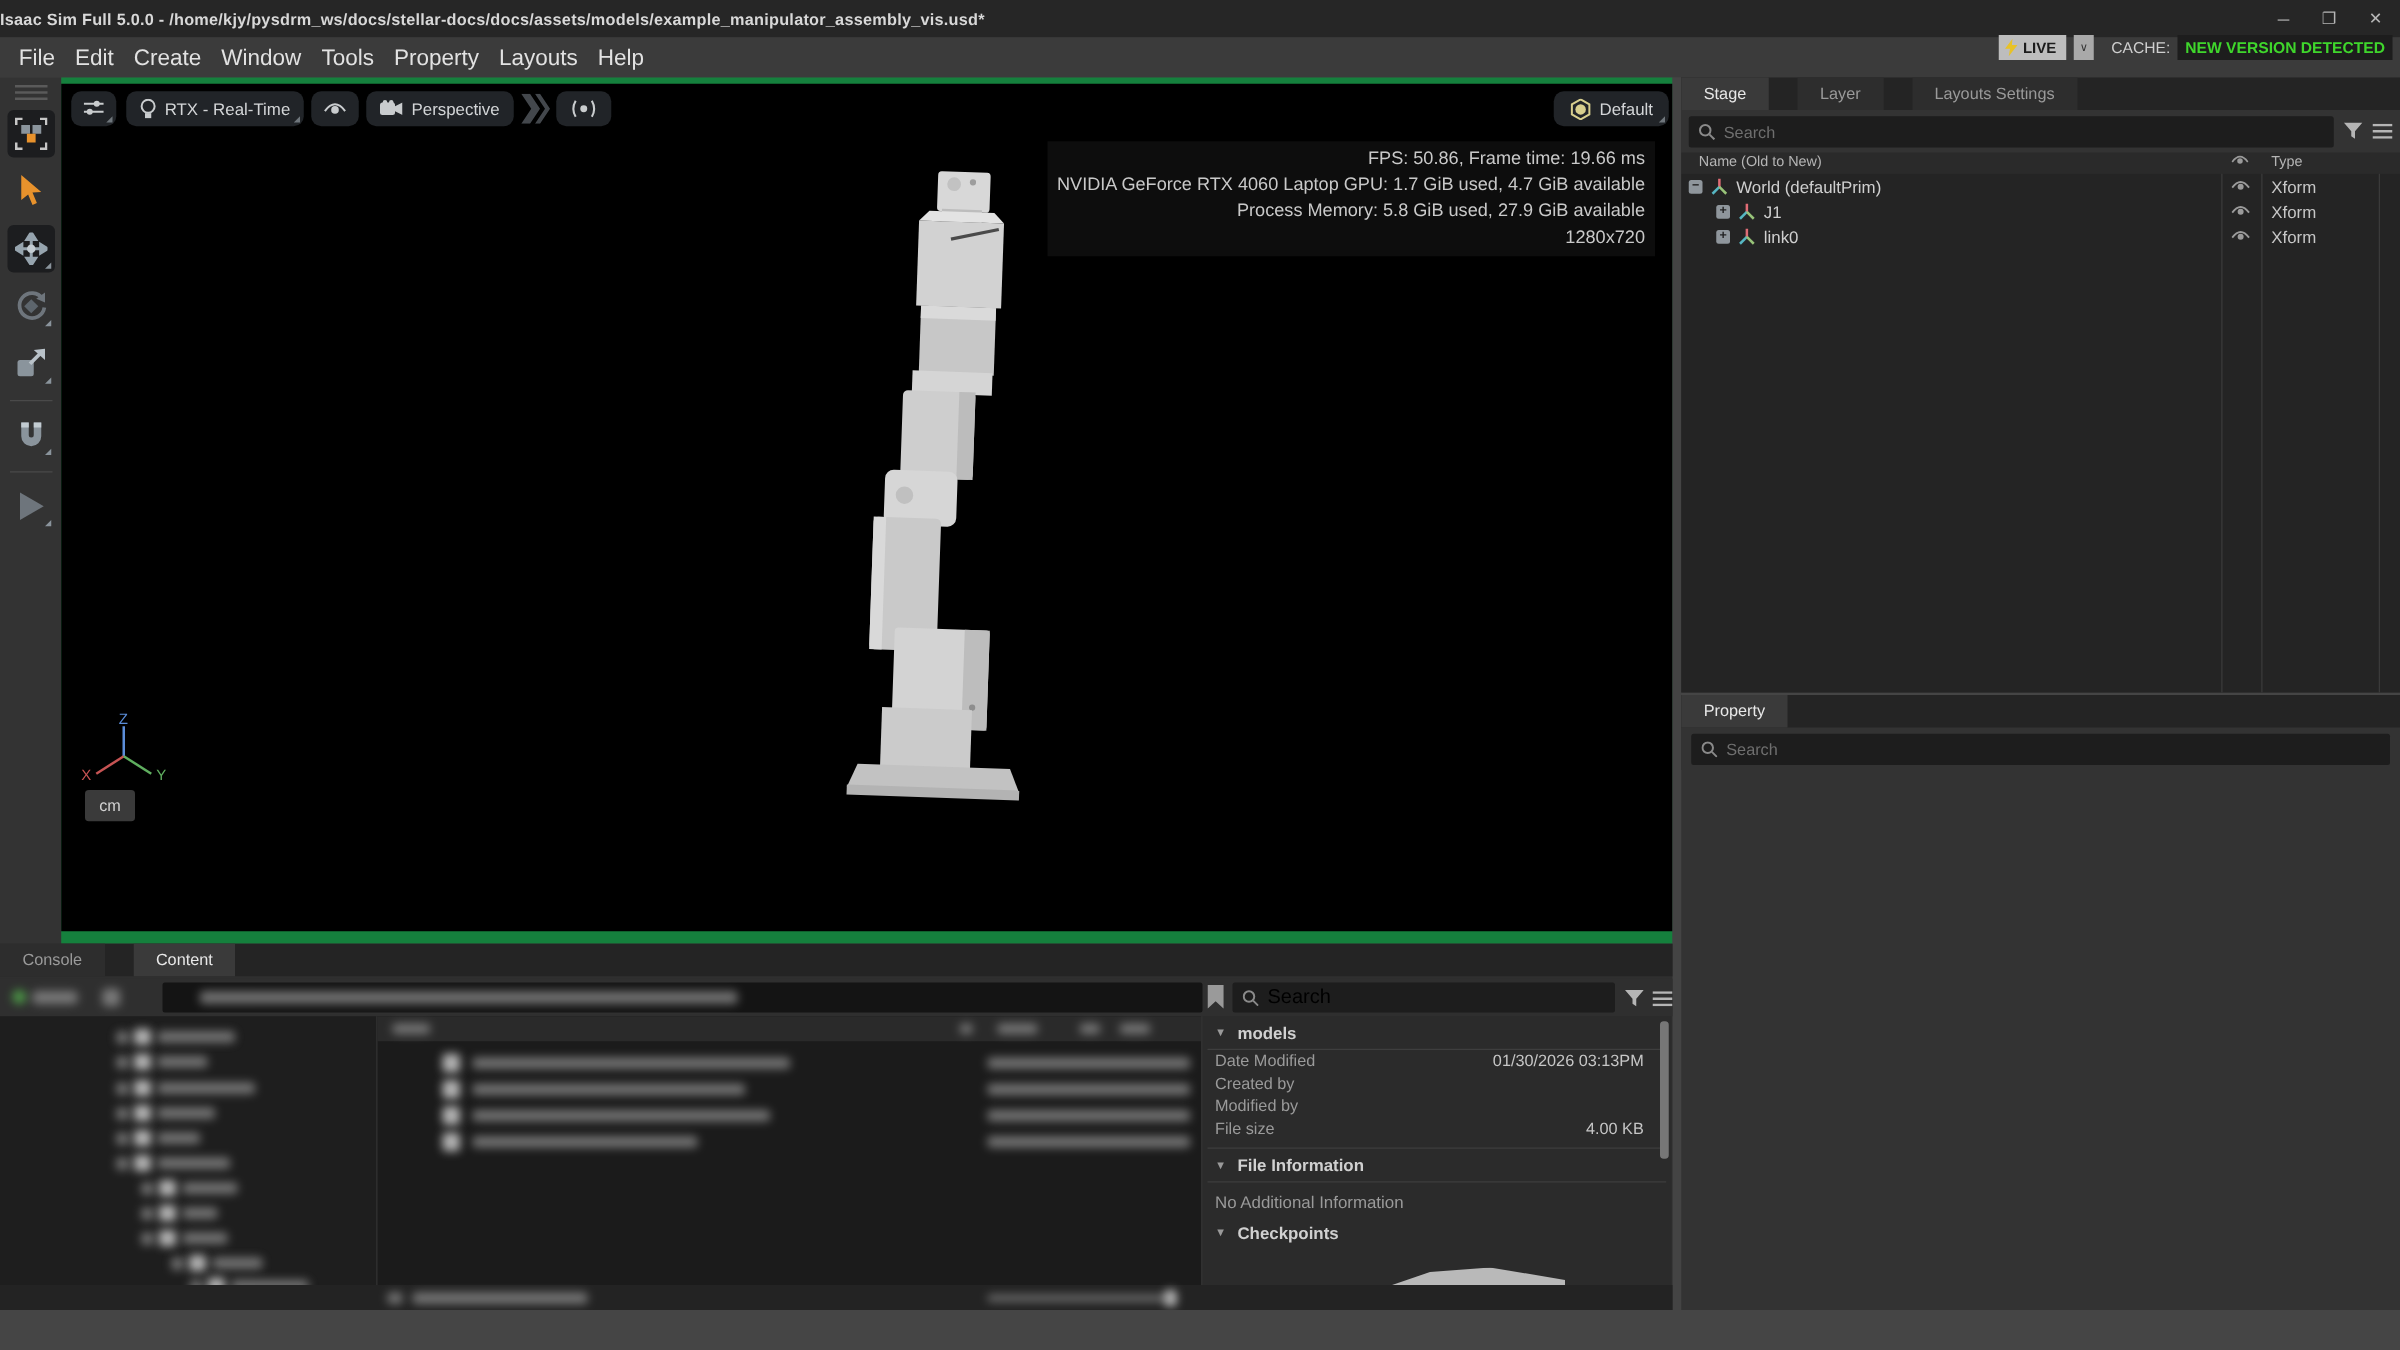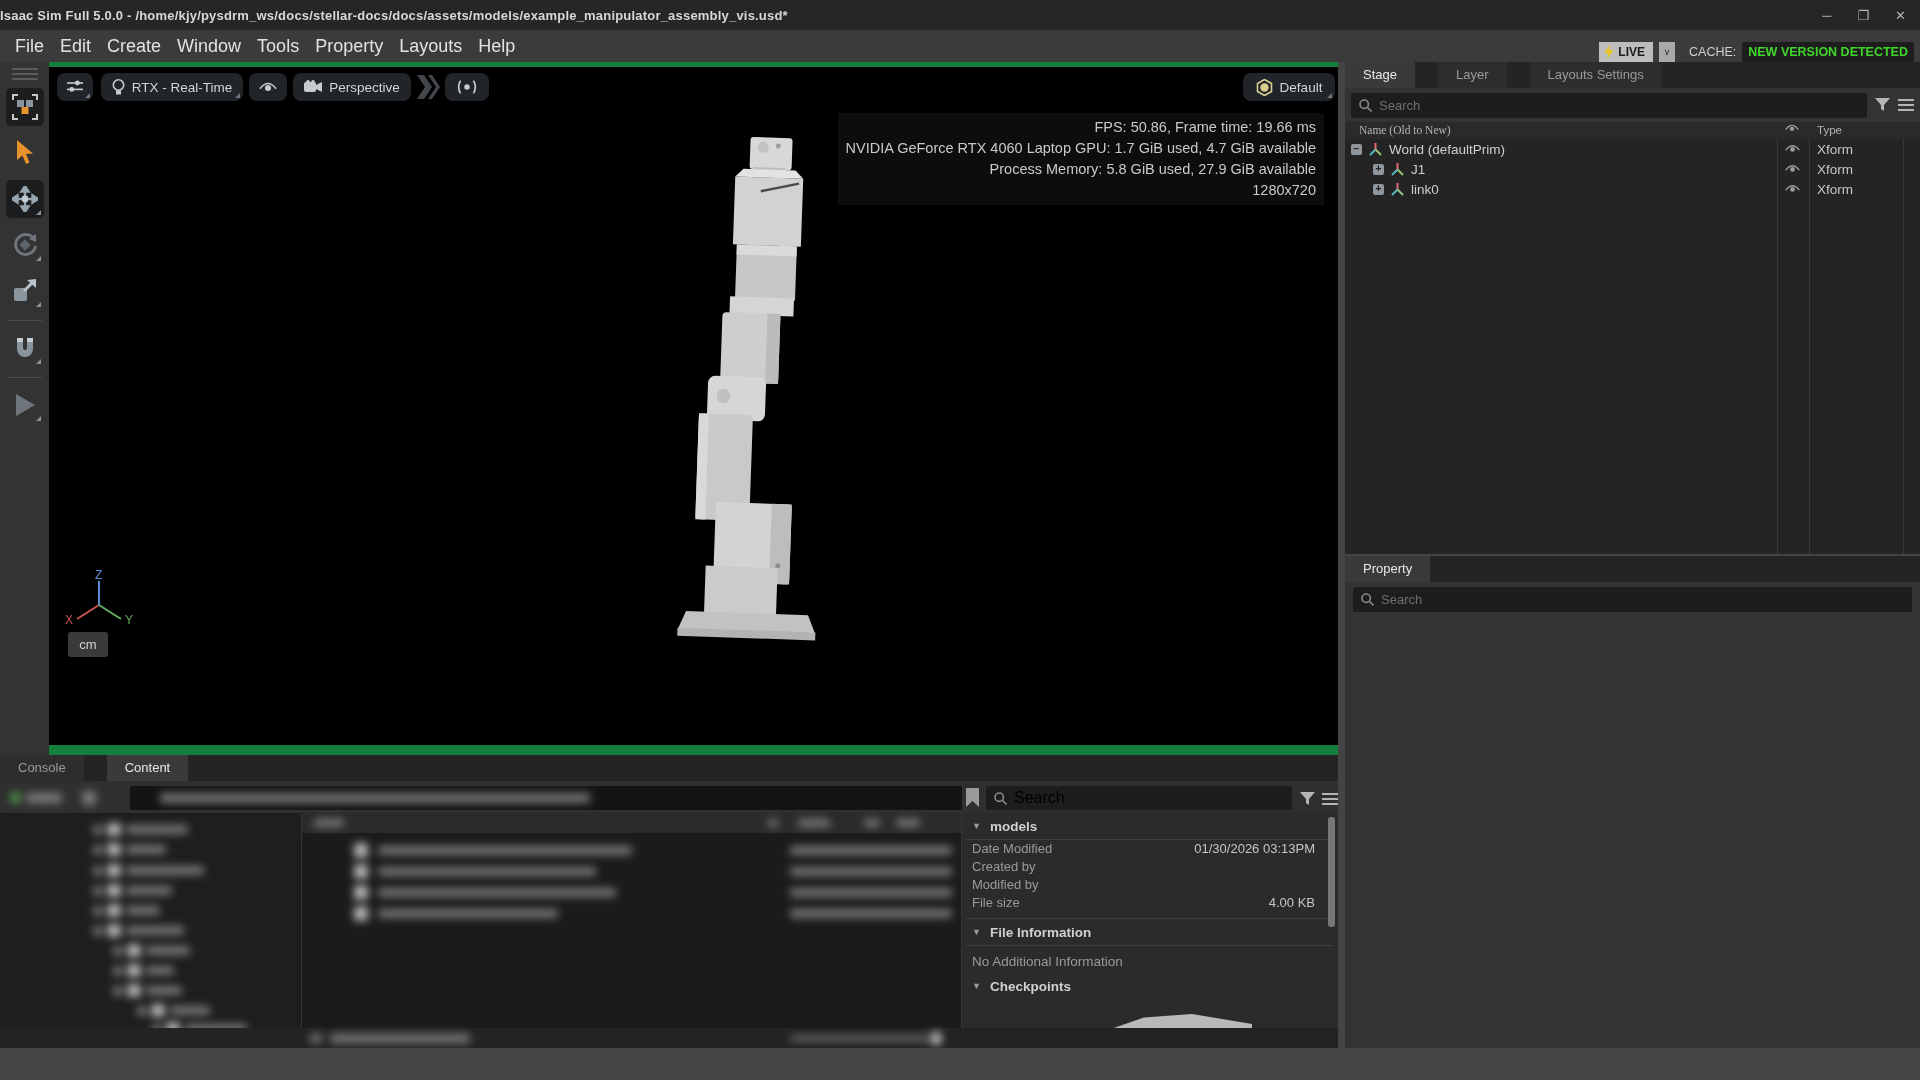--- a/index.html
+++ b/index.html
@@ -12,21 +12,21 @@
     display:flex; align-items:center; justify-content:flex-start; }
   .title-bar .wtitle { color:#d8d8d8; font-size:13px; font-weight:700; letter-spacing:.2px; }
   .win-controls { position:absolute; right:14px; top:0; height:30px; display:flex; gap:26px; align-items:center; }
   .win-controls span { color:#b5b5b5; font-size:13px; cursor:default; }
 
   
   .menu-bar { position:absolute; left:0; top:30px; width:1920px; height:32px; background:#3b3b3b;
     display:flex; align-items:center; }
   .menus { display:flex; gap:2px; padding-left:8px; }
   .menus .menu-item { color:#e2e2e2; font-size:18px; padding:4px 7px; }
-  .menu-right { position:absolute; right:6px; top:14px; height:16px; display:flex; align-items:center; gap:6px;justify-content:center; }
+  .menu-right { position:absolute; right:6px; top:0; height:16px; display:flex; align-items:center; gap:6px;justify-content:center; }
   .live-btn { display:flex; align-items:center; gap:4px; background:#bdbdbd; height:20px; padding:0 8px 0 5px; }
   .live-btn .live-label { color:#1c1c1c; font-size:12px; font-weight:700; }
   .live-caret { background:#a9a9a9; width:16px; height:20px; display:flex; align-items:center; justify-content:center;
     color:#333; font-size:9px; }
   .cache-label { color:#cfcfcf; font-size:12.5px; margin-left:8px; }
   .cache-status { background:#1d1d1d; color:#3fd62c; font-size:12.5px; font-weight:700; padding:3px 6px; }
 
   
   .left-toolbar { position:absolute; left:0; top:62px; width:49px; height:693px; background:#333333;
     display:flex; flex-direction:column; align-items:center; }
@@ -57,21 +57,21 @@
   .stage-panel { position:absolute; left:1345px; top:62px; width:575px; height:492px; background:#333; }
   .tab-bar { position:relative; height:26px; background:#242424; display:flex;gap:20px; }
   .tab { padding:0 18px; font-size:13px; line-height:26px; color:#9a9a9a; background:#2d2d2d; margin-right:3px; }
   .tab.active { background:#3a3a3a; color:#e8e8e8; }
   .stage-search-row { position:relative; height:34px; background:#333; display:flex; align-items:center; padding:0 6px; }
   .search-box { flex:1; height:25px; background:#1d1d1d; border-radius:2px; display:flex; align-items:center;
     gap:7px; padding:0 8px; }
   .search-box .ph { color:#6f6f6f; font-size:13px; }
   .icon-after { margin-left:8px; display:flex; align-items:center; }
   .stage-header { height:17px; background:#2a2a2a; position:relative; color:#b5b5b5; font-size:11.5px; }
-  .stage-header .colname { position:absolute; left:14px; top:2px;font-family:Liberation Serif, serif; }
+  .stage-header .colname { position:absolute; left:14px; top:2px; }
   .stage-header .coltype { position:absolute; left:472px; top:2px; }
   .stage-header .coleye { position:absolute; left:440px; top:2px; }
   .stage-tree { position:relative; height:415px; background:#242424; }
   .col-sep { position:absolute; top:0; width:1px; background:#3a3a3a; }
   .tree-row { position:relative; height:20px; display:flex; align-items:center; color:#cfcfcf; font-size:13.5px; }
   .tree-row .expander { width:11px; height:11px; background:#8f969c; border-radius:2px; color:#1e1e1e;
     font-size:10px; line-height:10px; text-align:center; font-weight:700; margin-right:6px; flex:0 0 auto; }
   .tree-row .eye { position:absolute; left:440px; }
   .tree-row .rtype { position:absolute; left:472px; color:#c6c6c6; }
   .prim-icon { margin-right:6px; }

